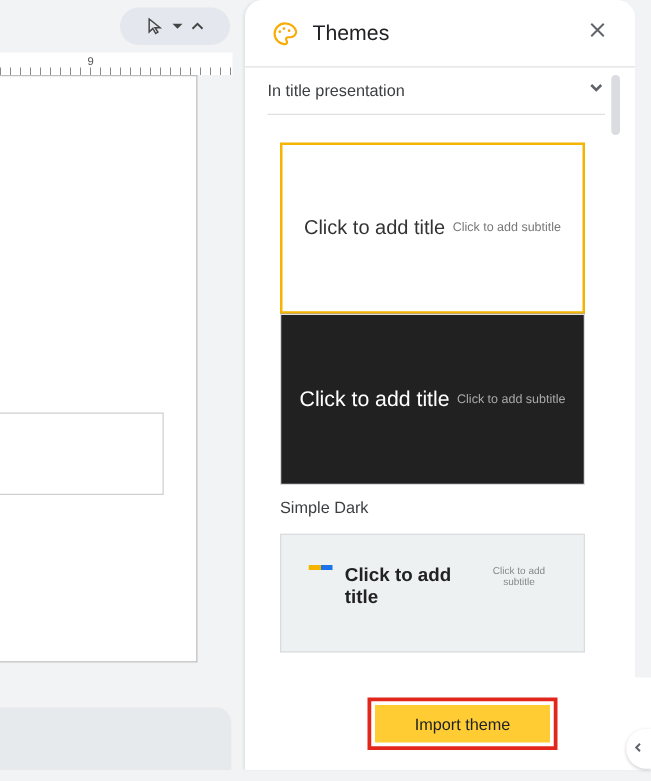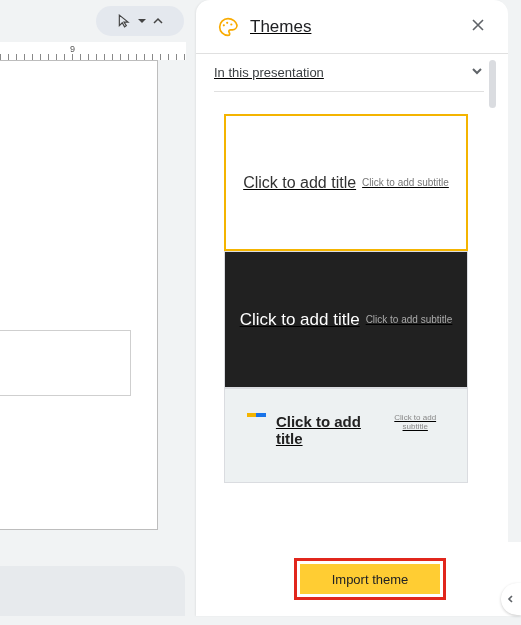--- a/index.html
+++ b/index.html
@@ -86,21 +86,20 @@
     .themes-panel {
       position: absolute;
       left: 196px;
       top: 0;
       width: 312px;
       height: 616px;
       background: #fff;
       border-top-left-radius: 14px;
       border-top-right-radius: 14px;
       box-shadow: -1px 0 2px rgba(0,0,0,0.06);
-      text-decoration: underline;
     }
     .panel-header {
       height: 54px;
       padding: 0 18px 0 22px;
       display: flex;
       align-items: center;
       gap: 12px;
       border-bottom: 1px solid #e0e0e0;
     }
     .palette-icon {
@@ -283,41 +282,42 @@
     <div class="close-btn">
       <span>
         <svg width="14" height="14" viewBox="0 0 14 14">
             <path d="M2 2 L12 12 M12 2 L2 12" stroke="#5f6368" stroke-width="1.6"></path>
           </svg>
       </span>
     </div>
   </div>
 
   <div class="section-header">
-    <div class="section-title">In this presentation</div>
+    <div class="section-title">In title presentation</div>
     <span>
       <svg width="14" height="14" viewBox="0 0 14 14">
           <path d="M3 5 L7 9 L11 5" fill="none" stroke="#5f6368" stroke-width="2"></path>
         </svg>
     </span>
   </div>
 
   <div class="scrollbar"></div>
 
   <div class="themes-scroll">
 
     <div class="theme-thumb light selected">
       <div class="thumb-title">Click to add title</div>
       <div class="thumb-subtitle">Click to add subtitle</div>
     </div>
 
     <div class="theme-thumb dark">
       <div class="thumb-title">Click to add title</div>
       <div class="thumb-subtitle">Click to add subtitle</div>
     </div>
+    <div class="theme-label">Simple Dark</div>
 
     <div class="theme-thumb streamline">
       <div class="accent"></div>
       <div class="thumb-title">Click to add title</div>
       <div class="thumb-subtitle">Click to add subtitle</div>
     </div>
 
   </div>
 
   <div class="import-bar">

